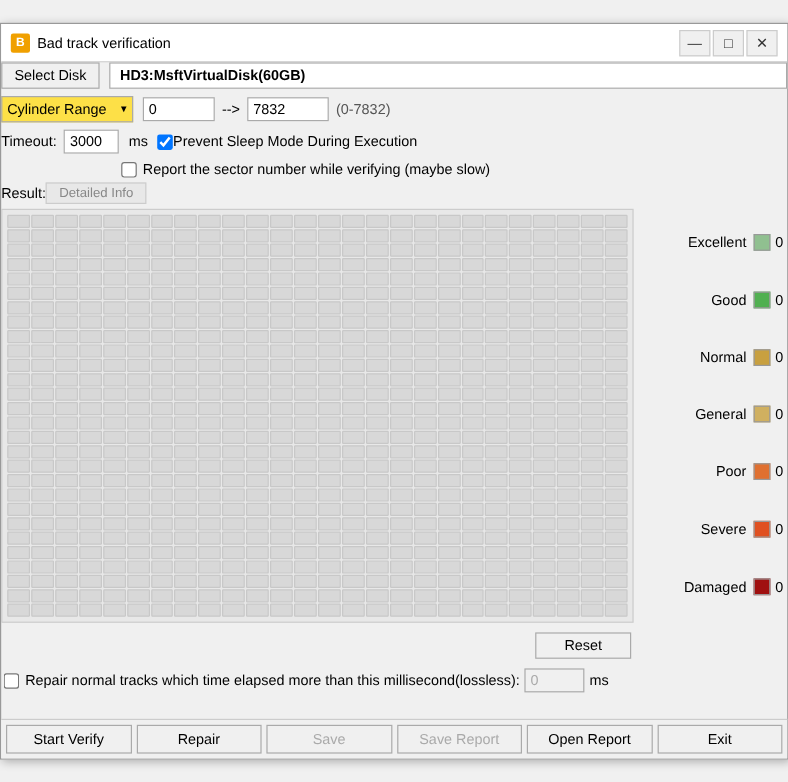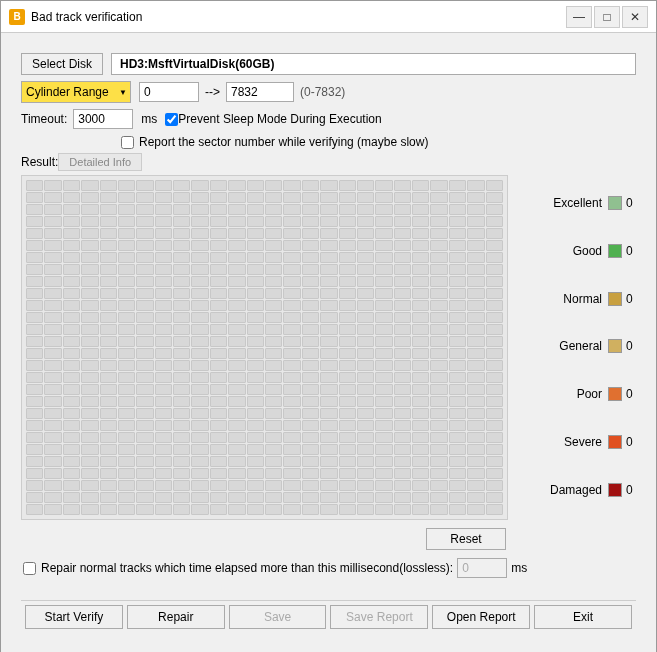--- a/index.html
+++ b/index.html
@@ -55,21 +55,21 @@
       border: 1px solid #ccc;
       cursor: pointer;
       display: flex;
       align-items: center;
       justify-content: center;
       font-size: 12px;
       color: #333;
     }
 
     .content {
-      padding: 20px;
+      padding: 0;
     }
 
     .row {
       display: flex;
       align-items: center;
       margin-bottom: 6px;
     }
 
     .btn {
       background: #f0f0f0;
@@ -307,21 +307,21 @@
         </select>
       </div>
       <input class="input-field" type="text" style="margin-left: 8px; width: 60px;" value="0">
       <span class="arrow-label">--&gt;</span>
       <input class="input-field" type="text" style="width: 68px;" value="7832">
       <span class="range-info">(0-7832)</span>
     </div>
 
     <div class="row">
       <span class="timeout-label">Timeout:</span>
-      <input class="input-field" type="text" style="width: 60px;" value="3000">
+      <input class="input-field" type="text" style="width: 46px;" value="3000">
       <span class="ms-label">ms</span>
       <label style="display:flex;align-items:center;font-size:12px;">
         <input type="checkbox" checked="" style="">
         <span>Prevent Sleep Mode During Execution</span>
       </label>
     </div>
 
     <div class="checkbox-row" style="margin-left:100px;">
       <label style="display:flex;align-items:center;font-size:12px;">
         <input type="checkbox" style="">

